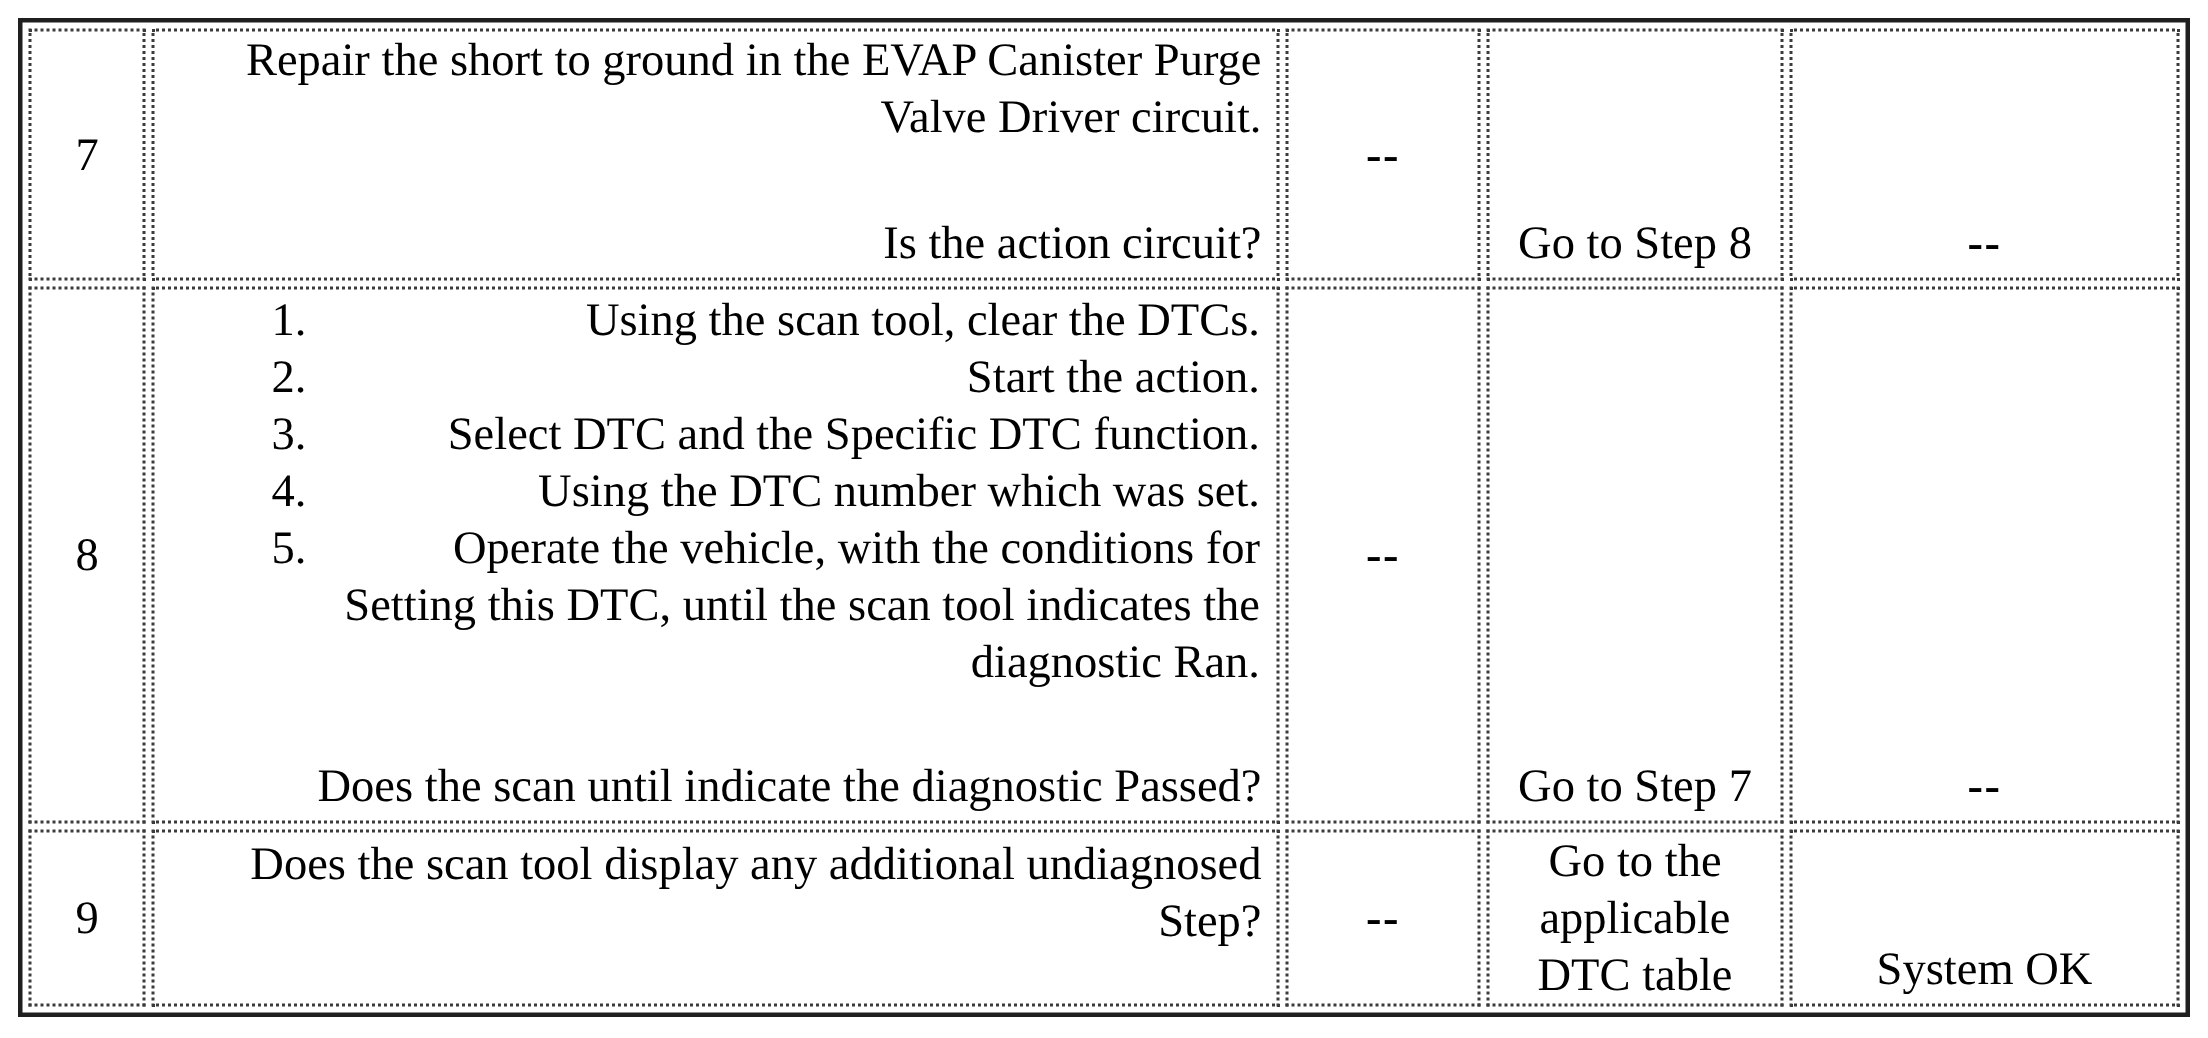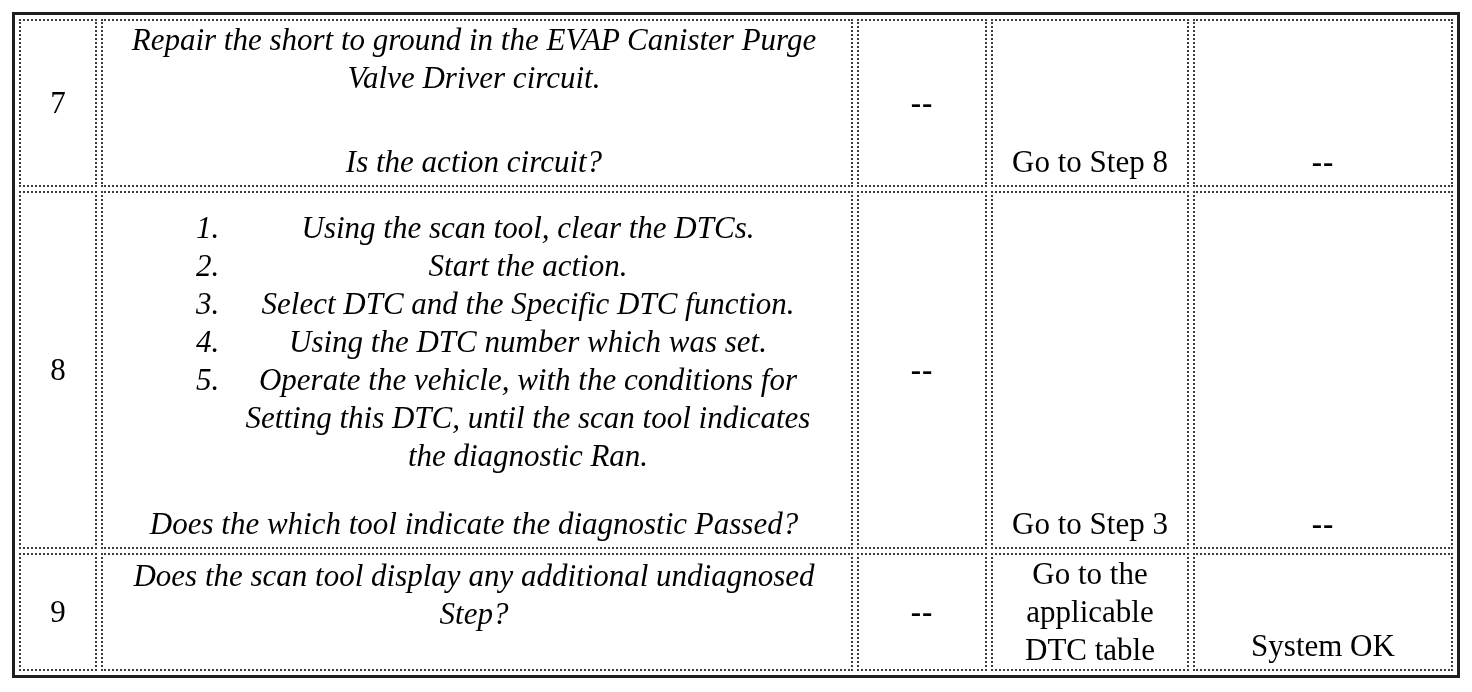--- a/index.html
+++ b/index.html
@@ -32,34 +32,33 @@
     overflow: hidden;
     background: #ffffff;
   }
   tr.r7 td { height: 168px; }
   tr.r8 td { height: 358px; }
   tr.r9 td { height: 117px; }
 
   td.step { text-align: center; }
   td.action {
     vertical-align: top;
-    text-align: center;
+    text-align: right;
     padding: 0 10px 2px 4px;
-    font-style: italic;
   }
   .vflex {
     display: flex;
     flex-direction: column;
     justify-content: space-between;
   }
   .vflex.h7 { min-height: 160px; }
   .vflex.h8 { min-height: 350px; }
   .para { max-width: 745px; }
   ol.steps {
-    margin: 16px;
+    margin: 1px;
     padding-left: 104px;
     max-width: 700px;
   }
   ol.steps li { padding-left: 4px; }
   td.value, td.yes, td.no { text-align: center; }
   td.valign-bottom { vertical-align: bottom; padding-bottom: 4px; }
   td.valign-middle { vertical-align: middle; }
   .dash {
     font-weight: bold;
     letter-spacing: 1px;
@@ -108,28 +107,28 @@
     <td class="step">8</td>
     <td class="action">
       <div class="vflex h8">
         <ol class="steps">
           <li>Using the scan tool, clear the DTCs.</li>
           <li>Start the action.</li>
           <li>Select DTC and the Specific DTC function.</li>
           <li>Using the DTC number which was set.</li>
           <li>Operate the vehicle, with the conditions for Setting this DTC, until the scan tool indicates the diagnostic Ran.</li>
         </ol>
-        <div class="para">Does the which tool indicate the diagnostic Passed?</div>
+        <div class="para">Does the scan until indicate the diagnostic Passed?</div>
       </div>
     </td>
     <td class="value valign-middle">
       <span class="dash">--</span>
     </td>
     <td class="yes valign-bottom">
-      <a class="goto-link">Go to Step 3</a>
+      <a class="goto-link">Go to Step 7</a>
     </td>
     <td class="no valign-bottom">
       <span class="dash">--</span>
     </td>
   </tr>
 
   <tr class="r9">
     <td class="step">9</td>
     <td class="action">
       <div class="para" style="padding-top:2px">Does the scan tool display any additional undiagnosed Step?</div>

